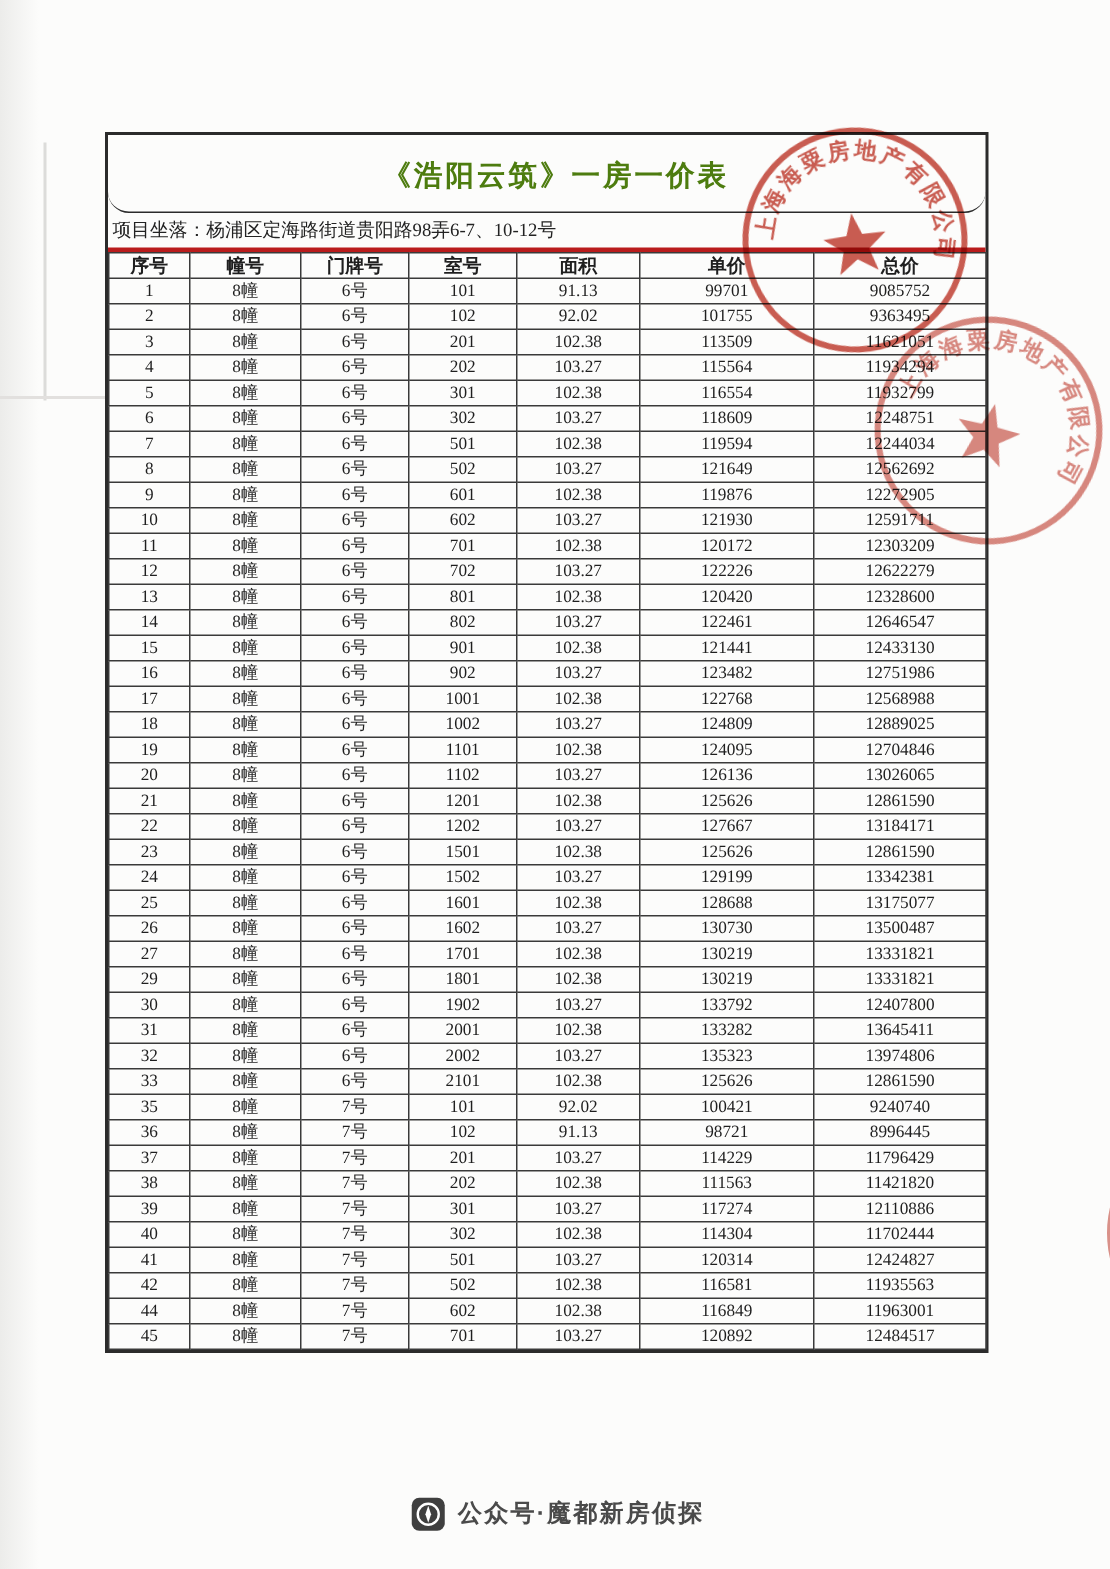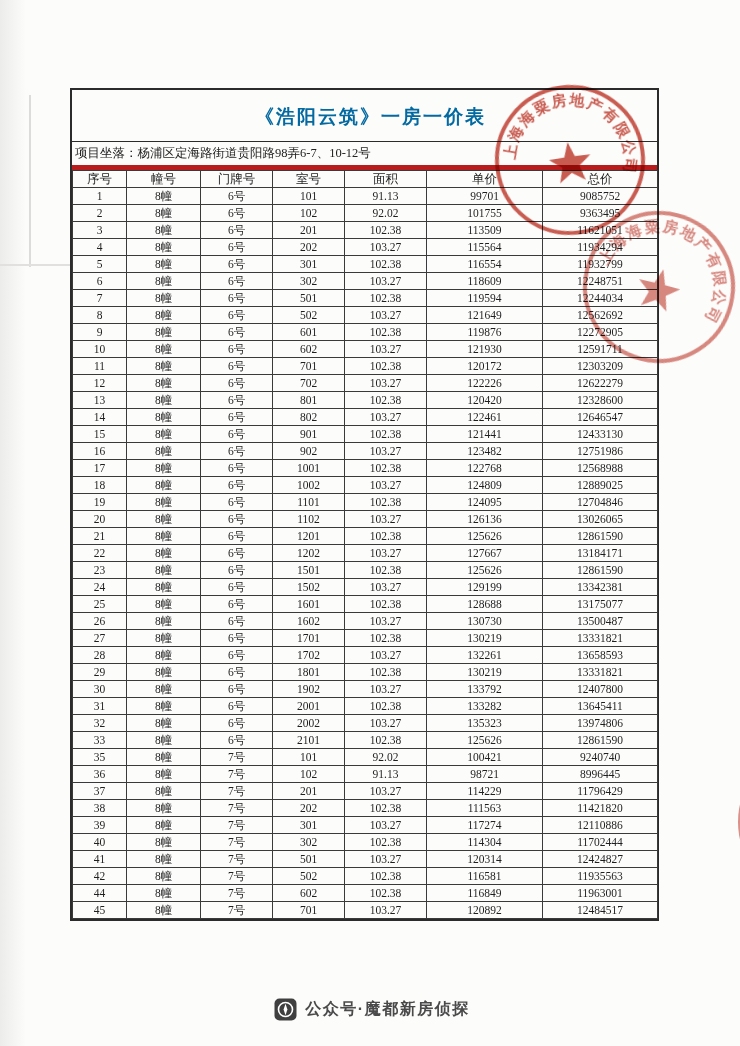--- a/index.html
+++ b/index.html
@@ -45,24 +45,25 @@
     background: transparent;
     z-index: 2;
   }
   .title-row {
     border-bottom: 1px solid #2b2b2b;
     text-align: center;
     padding: 14px 0 11px 12px;
     font-size: 19px;
     font-weight: bold;
     letter-spacing: 2px;
-    color: #0369a1;
+    color: #4d7c0f;
+    border-radius: 14px;
   }
   .location-row {
-    border-bottom: 5px solid #b91c1c;
+    border-bottom: 3px solid #b91c1c;
     font-size: 12.5px;
     padding: 3px 2px 3px 3px;
     color: #222;
   }
   table.price {
     width: 100%;
     border-collapse: collapse;
     table-layout: fixed;
   }
   table.price th, table.price td {
@@ -71,21 +72,21 @@
     line-height: 16px;
     padding: 0;
     text-align: center;
     font-size: 11.5px;
     color: #1f1f1f;
     overflow: hidden;
     white-space: nowrap;
   }
   table.price th {
     font-size: 12.5px;
-    font-weight: 400;
+    font-weight: 700;
   }
   
   .stamp {
     position: absolute;
     z-index: 5;
     pointer-events: none;
     mix-blend-mode: multiply;
   }
   .stamp-main {
     left: 490px; top: 80px;
@@ -394,29 +395,20 @@
           <tr>
             <td>27</td>
             <td>8幢</td>
             <td>6号</td>
             <td>1701</td>
             <td>102.38</td>
             <td>130219</td>
             <td>13331821</td>
           </tr>
           <tr>
-            <td>28</td>
-            <td>8幢</td>
-            <td>6号</td>
-            <td>1702</td>
-            <td>103.27</td>
-            <td>132261</td>
-            <td>13658593</td>
-          </tr>
-          <tr>
             <td>29</td>
             <td>8幢</td>
             <td>6号</td>
             <td>1801</td>
             <td>102.38</td>
             <td>130219</td>
             <td>13331821</td>
           </tr>
           <tr>
             <td>30</td>

